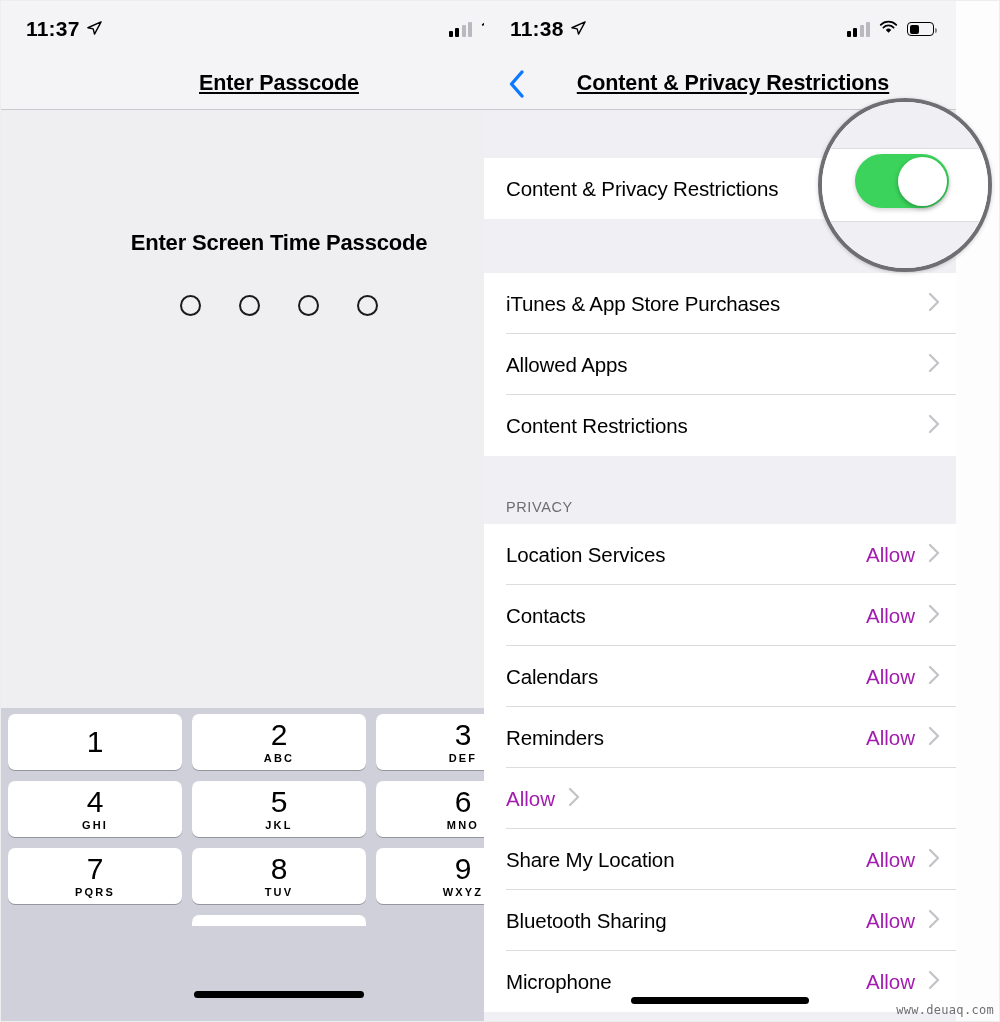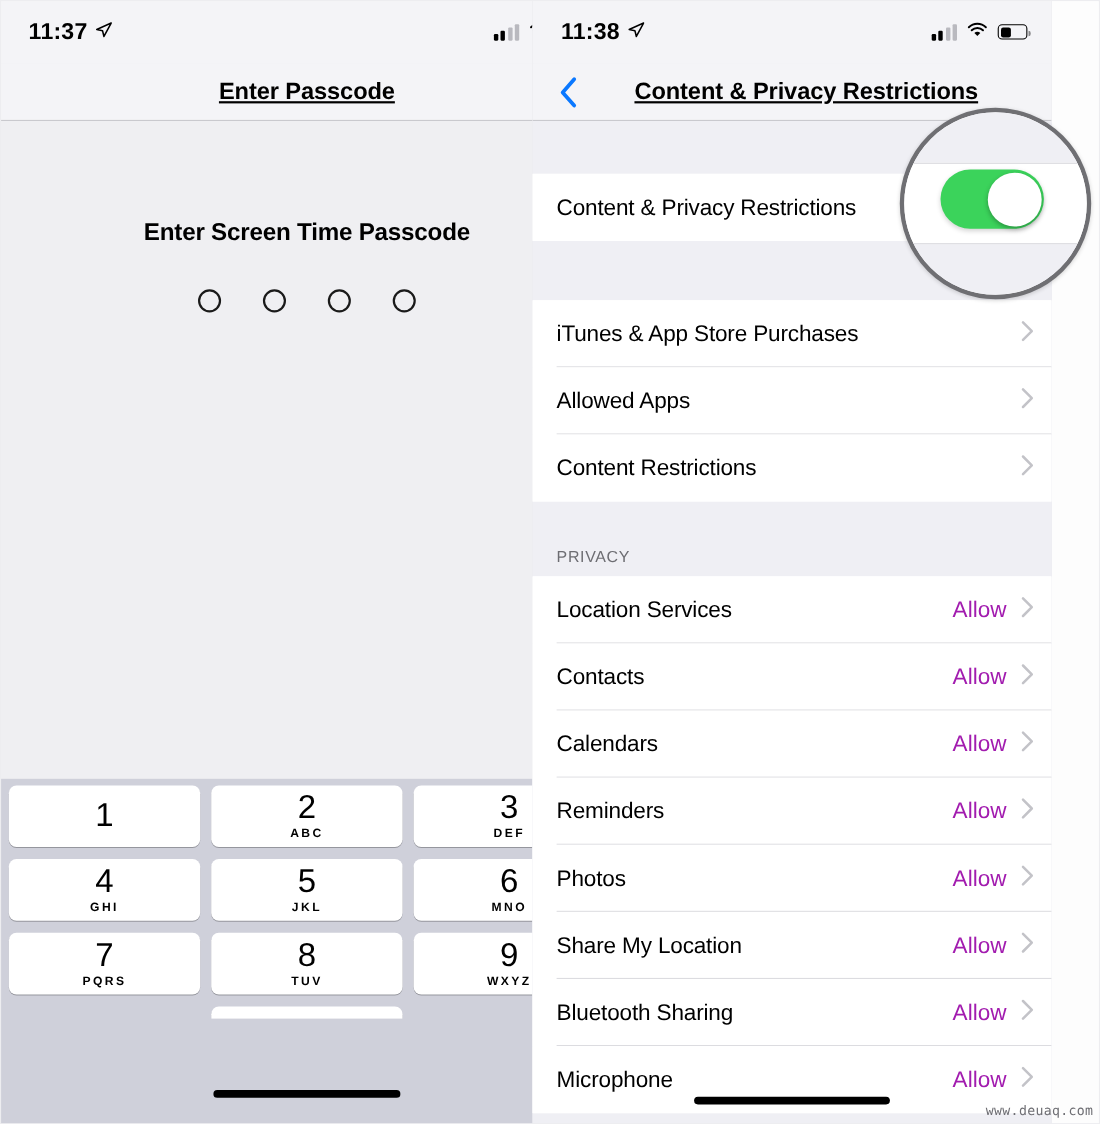--- a/index.html
+++ b/index.html
@@ -59,21 +59,21 @@
     cursor:pointer;
   }
   #phone-right .navbar{ justify-content:center; }
   #phone-right .nav-title{ padding-left:26px; }
 
   
   .pass-body{
     position:relative; height:598px; background:#efeff2;
     display:flex; flex-direction:column; align-items:center;
   }
-  .pass-prompt{ margin-top:88px; font-size:22px; font-weight:bold; color:#000; letter-spacing:-.2px; }
+  .pass-prompt{ margin-top:120px; font-size:22px; font-weight:bold; color:#000; letter-spacing:-.2px; }
   .pass-dots{ margin-top:39px; display:flex; gap:38px; }
   .pass-dots span{
     display:block; width:21px; height:21px; border-radius:50%;
     border:2.2px solid #1a1a1a; background:transparent;
   }
 
   
   .keypad{
     position:relative; height:314px; background:#cfd0da;
     padding:6px 8px 0 8px;
@@ -418,21 +418,20 @@
           <span class="label">Reminders</span>
           <span class="value">Allow</span>
           <span class="chev">
             <svg width="12" height="20" viewBox="0 0 12 20">
                 <path d="M2 2l8 8-8 8" fill="none" stroke="#c3c3c8" stroke-width="2.3" stroke-linecap="round" stroke-linejoin="round"></path>
               </svg>
           </span>
           <span class="sep"></span>
         </div>
         <div class="row tall">
-          <span class="label">Photos</span>
           <span class="value">Allow</span>
           <span class="chev">
             <svg width="12" height="20" viewBox="0 0 12 20">
                 <path d="M2 2l8 8-8 8" fill="none" stroke="#c3c3c8" stroke-width="2.3" stroke-linecap="round" stroke-linejoin="round"></path>
               </svg>
           </span>
           <span class="sep"></span>
         </div>
         <div class="row tall">
           <span class="label">Share My Location</span>

